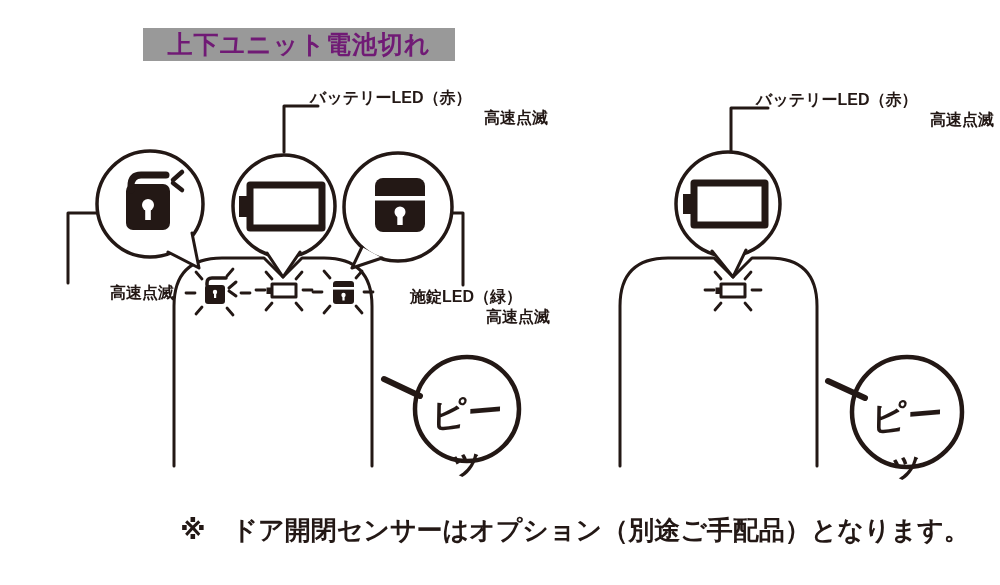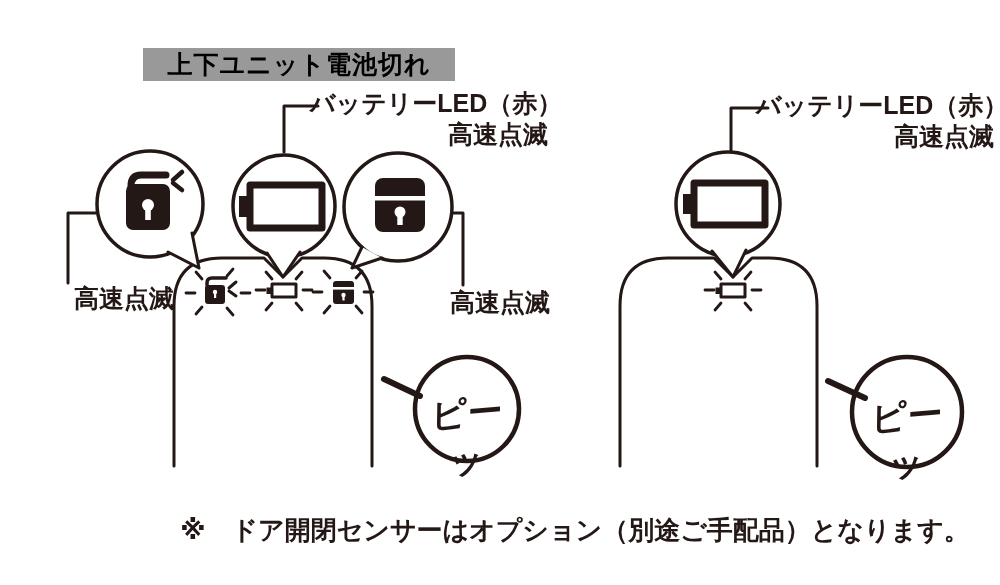--- a/index.html
+++ b/index.html
@@ -2,29 +2,29 @@
 <html><head>
 <meta charset="utf-8">
 <style>
   html,body{margin:0;padding:0;background:#fff;}
   .canvas{
     position:relative;width:1000px;height:585px;background:#fff;overflow:hidden;
     font-family:"Liberation Sans","DejaVu Sans",sans-serif;color:#231815;
   }
   svg.artwork{position:absolute;left:0;top:0;z-index:0;}
   .hdr{
-    position:absolute;top:48px;height:33px;background:#999999;color:#000000;
+    position:absolute;top:28px;height:33px;background:#999999;color:#701a75;
     font-size:25px;font-weight:bold;line-height:33px;text-align:center;z-index:2;
     letter-spacing:1px;white-space:nowrap;
   }
   #hdrL{left:143px;width:312px}
   #hdrR{left:598px;width:325px}
   .hdr sup{font-size:14px;line-height:0;vertical-align:9px}
   .lbl{
-    position:absolute;font-size:25px;font-weight:600;line-height:1.25;z-index:2;
+    position:absolute;font-size:16px;font-weight:600;line-height:1.25;z-index:2;
     white-space:nowrap;
   }
   .lbl .l2{text-align:right}
   #lblBatL{left:310px;top:88px;width:238px}
   #lblBatR{left:756px;top:90px;width:238px}
   #lblUnlock{left:6px;top:283px;width:168px;text-align:center}
   #lblLock{left:382px;top:287px;width:168px;text-align:center}
   .beep{
     position:absolute;width:104px;text-align:center;font-size:35px;font-weight:800;z-index:2;
     transform:rotate(-5deg) skewX(-6deg);letter-spacing:1px;
@@ -168,20 +168,21 @@
   </div>
 
   <div class="lbl" id="lblBatL">
     <div class="l1">バッテリーLED（赤）</div>
     <div class="l2">高速点滅</div>
   </div>
   <div class="lbl" id="lblUnlock">
     <div class="l2">高速点滅</div>
   </div>
   <div class="lbl" id="lblLock">
+    <div class="l1">施錠LED（緑）</div>
     <div class="l2">高速点滅</div>
   </div>
   <div class="beep" id="beepL">ピーッ</div>
 
   <div class="lbl" id="lblBatR">
     <div class="l1">バッテリーLED（赤）</div>
     <div class="l2">高速点滅</div>
   </div>
   <div class="beep" id="beepR">ピーッ</div>
 

